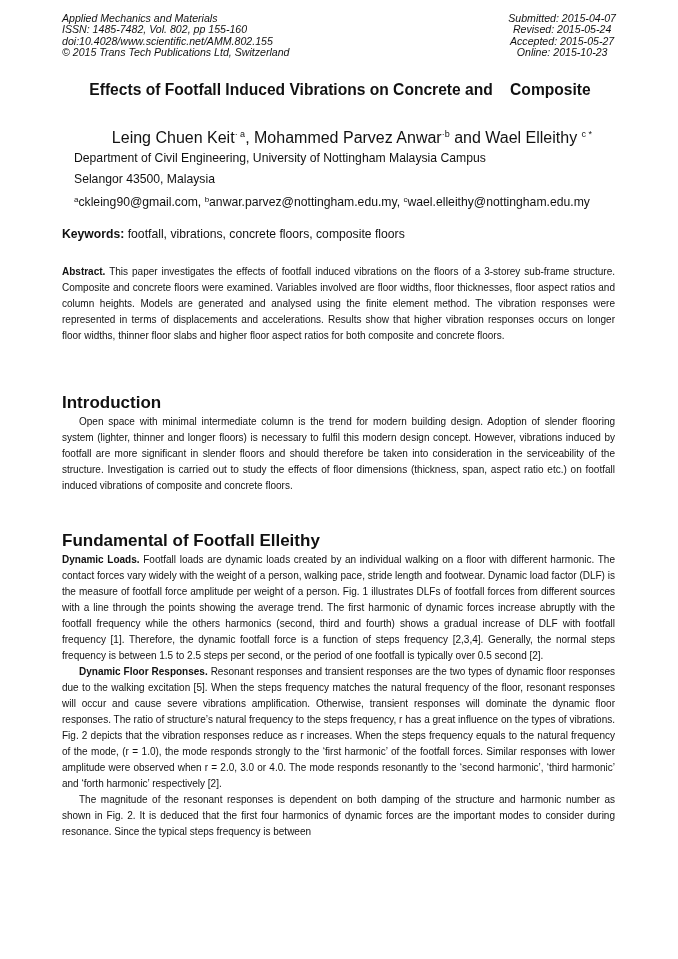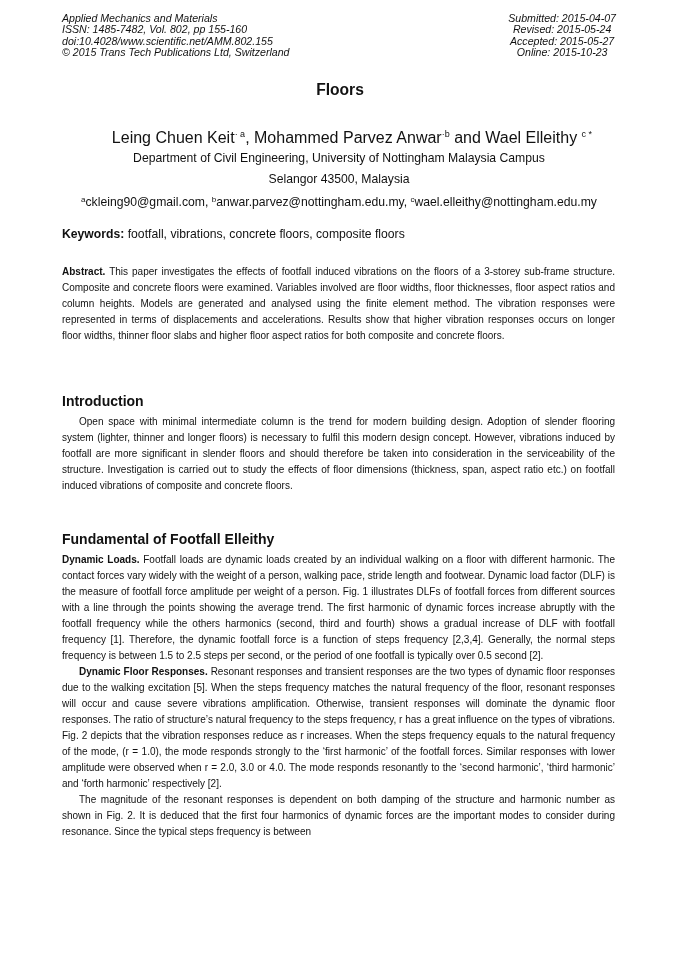--- a/index.html
+++ b/index.html
@@ -10,50 +10,50 @@
   .hdr { position: absolute; top: 13px; font-style: italic; font-size: 10.6px; line-height: 11.4px; }
   .hdr-left { left: 62px; }
   .hdr-right { right: 62px; text-align: center; }
   .hdr div { white-space: nowrap; }
 
   .title { position: absolute; top: 80px; left: 70px; width: 540px; text-align: center;
            font-weight: bold; font-size: 15.6px; line-height: 19px; }
   .authors { position: absolute; top: 124px; left: 75px; width: 554px; text-align: center;
              font-size: 16px; line-height: 20px; }
   .authors sup { font-size: 9px; vertical-align: 6px; }
-  .affil { position: absolute; left: 62px; width: 554px; text-align: center; font-size: 12.2px; line-height: 14px; }
+  .affil { position: absolute; left: 74px; width: 554px; font-size: 12.2px; line-height: 14px; }
   .affil sup { font-size: 8px; vertical-align: 4px; }
 
   .keywords { position: absolute; top: 227px; left: 62px; font-size: 12.2px; white-space: nowrap; }
   .keywords b { font-weight: bold; }
 
   .block { position: absolute; left: 62px; width: 553px; font-size: 10px; line-height: 16px; text-align: justify; }
   .block p { margin: 0; }
   .indent { text-indent: 17px; }
-  .heading { position: absolute; left: 62px; font-size: 14px; font-weight: bold; white-space: nowrap; }
+  .heading { position: absolute; left: 62px; font-size: 17px; font-weight: bold; white-space: nowrap; }
   .runin { font-weight: bold; }
 </style>
 </head>
 <body>
 
 <div class="hdr hdr-left serif">
   <div>Applied Mechanics and Materials</div>
   <div>ISSN: 1485-7482, Vol. 802, pp 155-160</div>
   <div>doi:10.4028/www.scientific.net/AMM.802.155</div>
   <div>© 2015 Trans Tech Publications Ltd, Switzerland</div>
 </div>
 <div class="hdr hdr-right serif">
   <div>Submitted: 2015-04-07</div>
   <div>Revised: 2015-05-24</div>
   <div>Accepted: 2015-05-27</div>
   <div>Online: 2015-10-23</div>
 </div>
 
 <div class="title sans">
-  <div>Floors</div>
+  <div style="white-space:pre">Effects of Footfall Induced Vibrations on Concrete and    Composite</div>
 </div>
 
 <div class="authors sans">
   <span>Leing Chuen Keit</span><sup>· a</sup><span>, </span><span>Mohammed Parvez Anwar</span><sup>·b</sup><span> and </span><span>Wael Elleithy </span><sup>c *</sup>
 </div>
 
 <div class="affil sans" style="top:151px">Department of Civil Engineering, University of Nottingham Malaysia Campus</div>
 <div class="affil sans" style="top:172px">Selangor 43500, Malaysia</div>
 <div class="affil sans" style="top:193px">
   <sup>a</sup><span>ckleing90@gmail.com, </span><sup>b</sup><span>anwar.parvez@nottingham.edu.my, </span><sup>c</sup><span>wael.elleithy@nottingham.edu.my</span>

